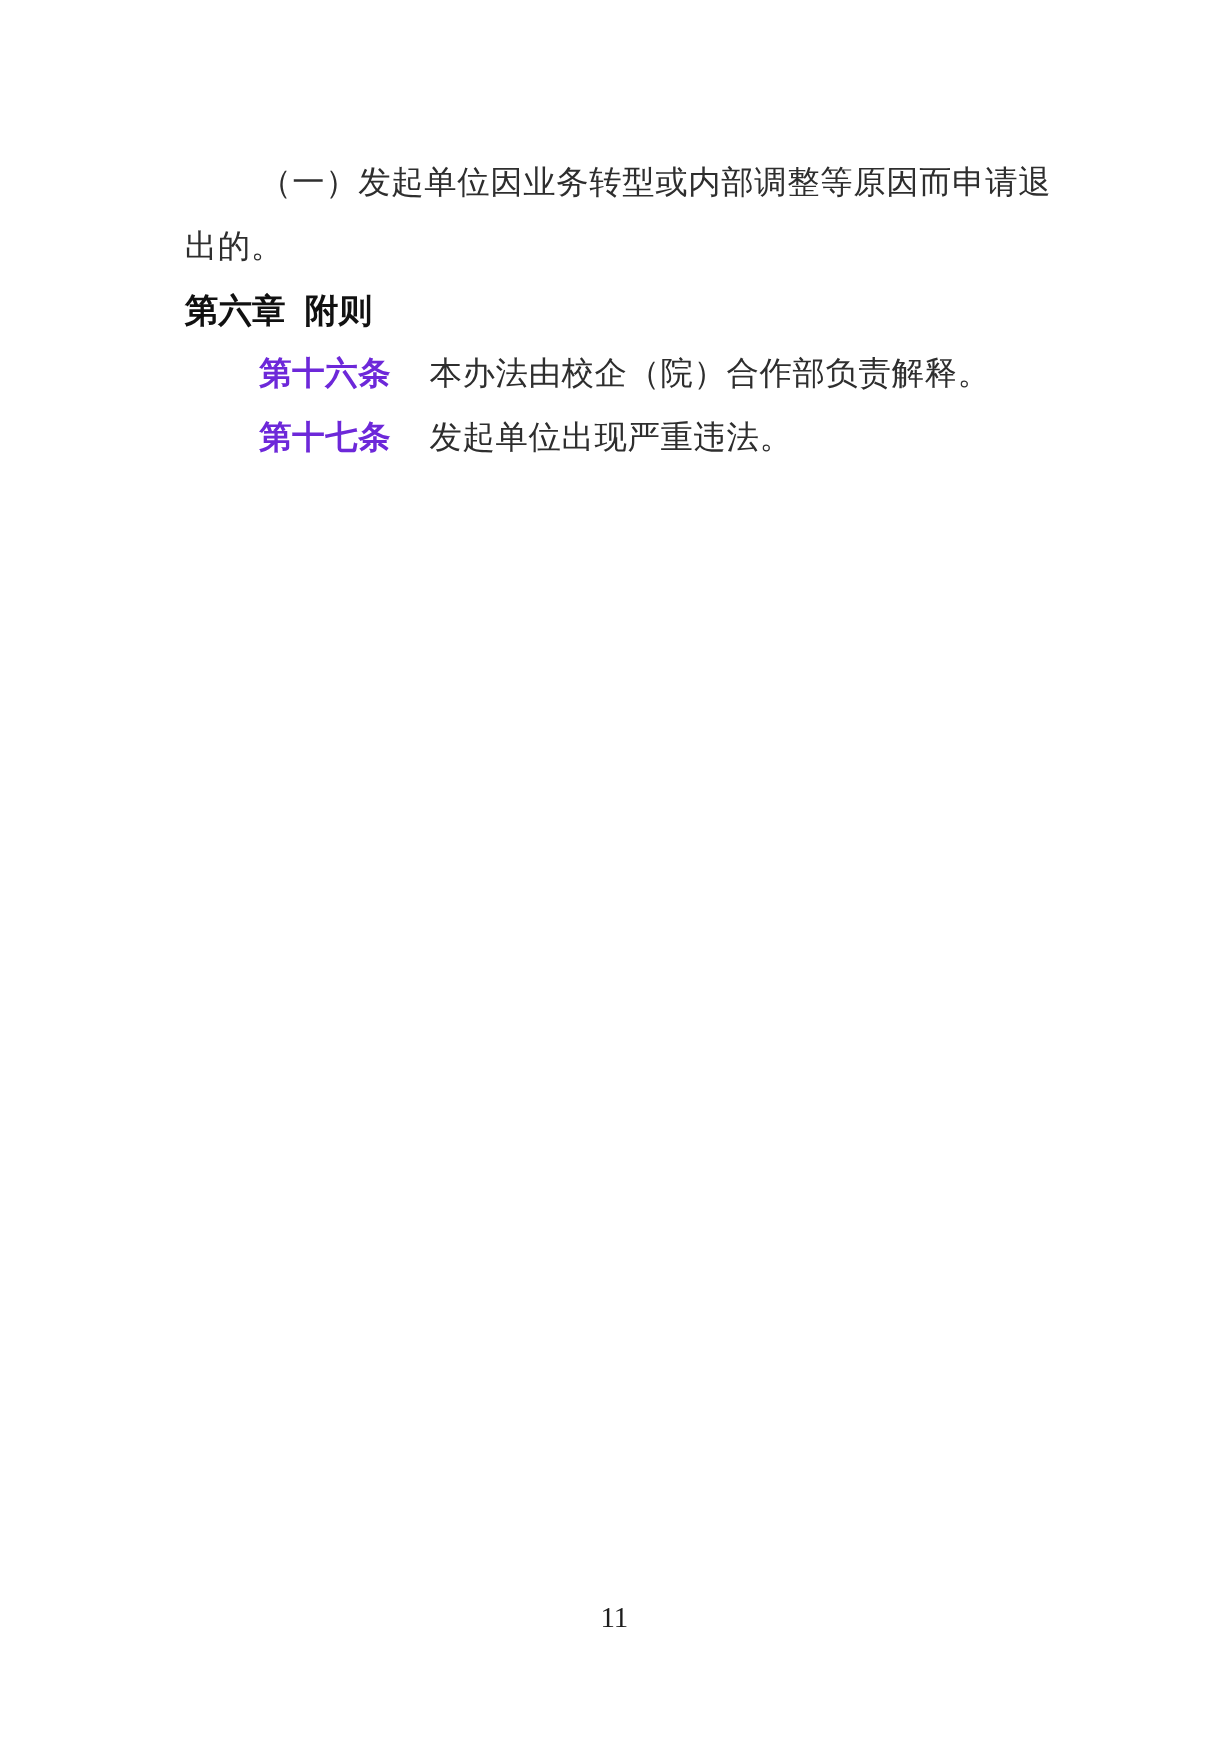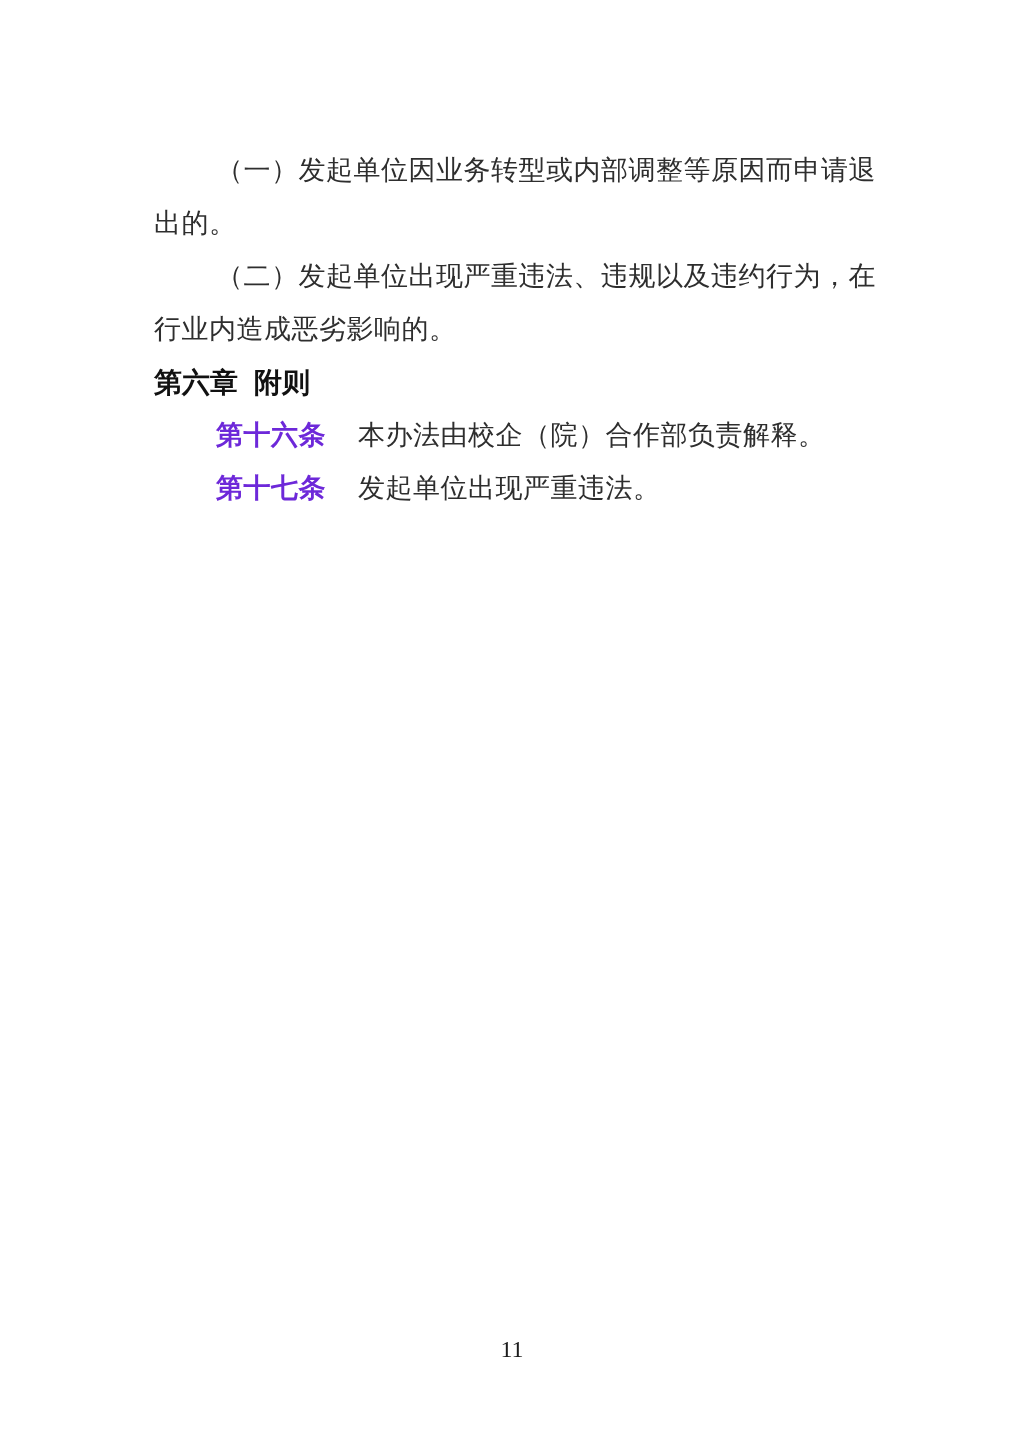--- a/index.html
+++ b/index.html
@@ -13,21 +13,21 @@
     color: #2e2e2e;
   }
   .page {
     position: absolute;
     inset: 0;
     background: #ffffff;
   }
   .content {
     position: absolute;
     left: 154px;
-    top: 144px;
+    top: 126px;
     width: 722px;
     font-size: 27px;
     line-height: 53px;
   }
   .para {
     text-align: justify;
     text-justify: inter-character;
     text-indent: 62px;
     color: #2e2e2e;
     letter-spacing: 0.5px;
@@ -69,21 +69,20 @@
 </style>
 </head>
 <body>
 
 <div class="page">
 
   <main class="content">
 
     <p class="para">（一）发起单位因业务转型或内部调整等原因而申请退出的。</p>
 
-    <p class="para">（二）发起单位出现严重违法、违规以及违约行为，在行业内造成恶劣影响的。</p>
 
 
     <h2 class="chapter">
       <span class="chapter-number">第六章</span><span class="chapter-title">附则</span>
     </h2>
 
     <p class="article">
       <span class="article-label">第十六条</span><span class="article-text">本办法由校企（院）合作部负责解释。</span>
     </p>
 

